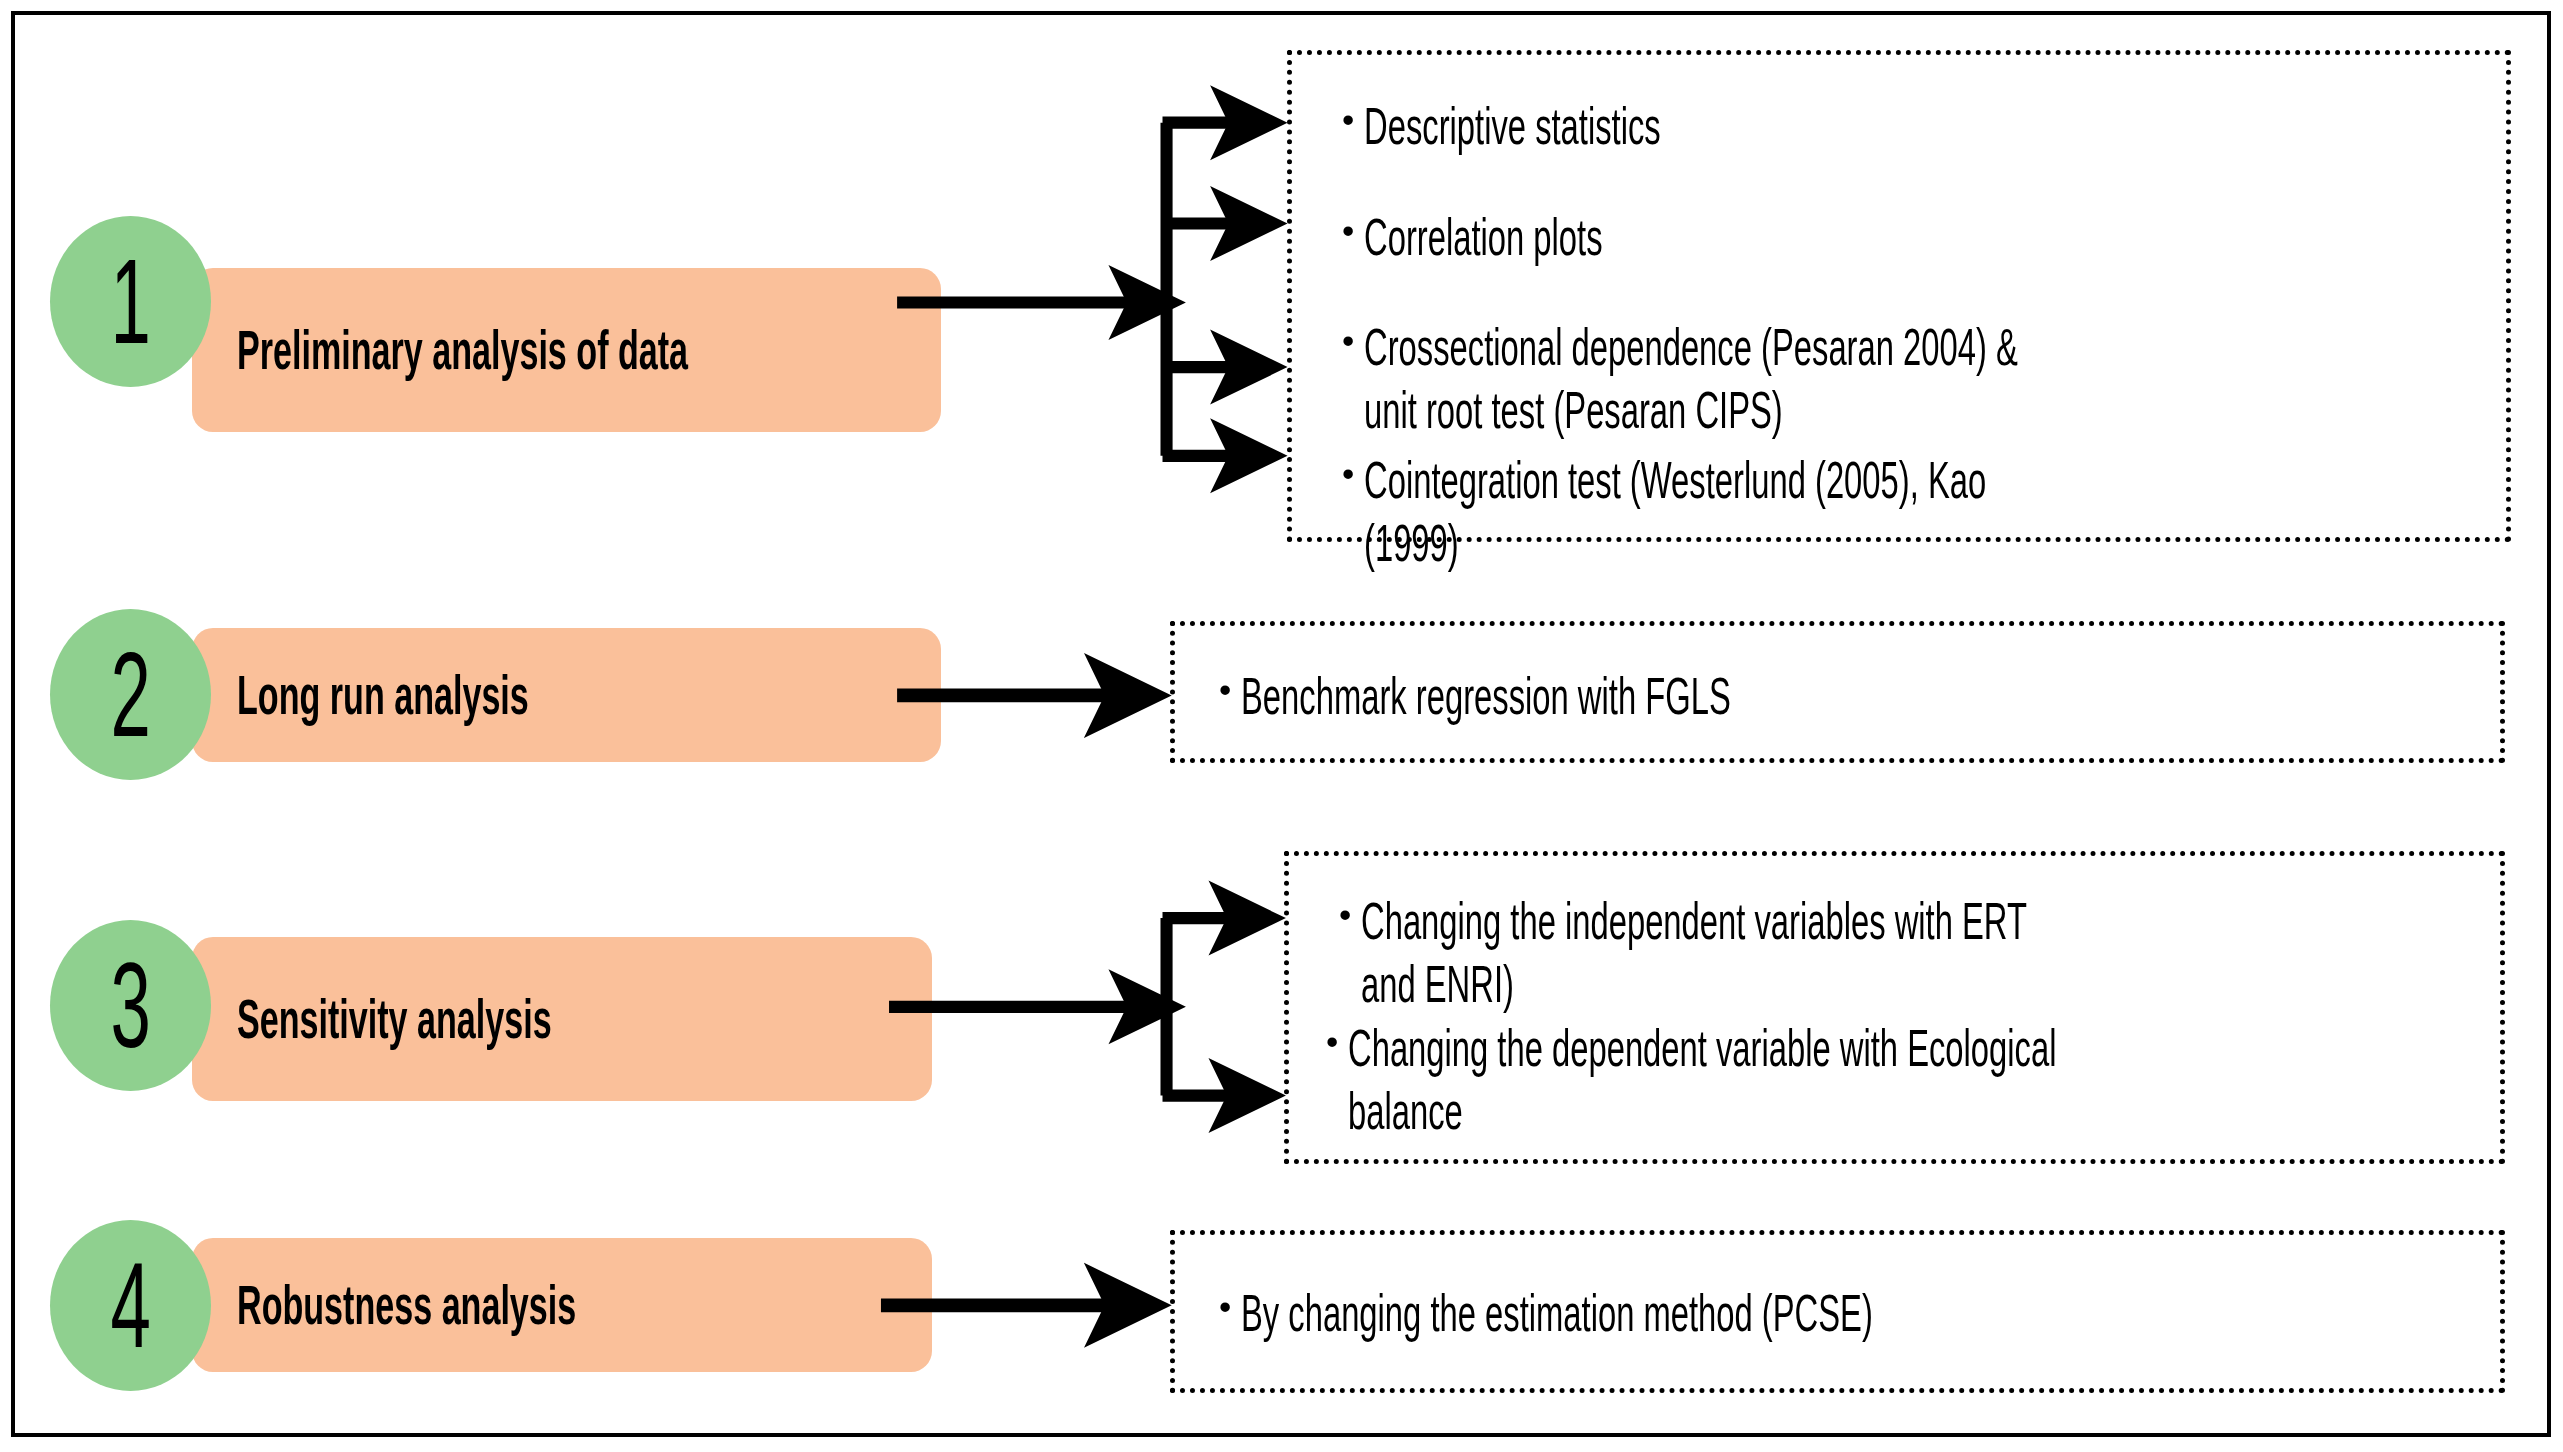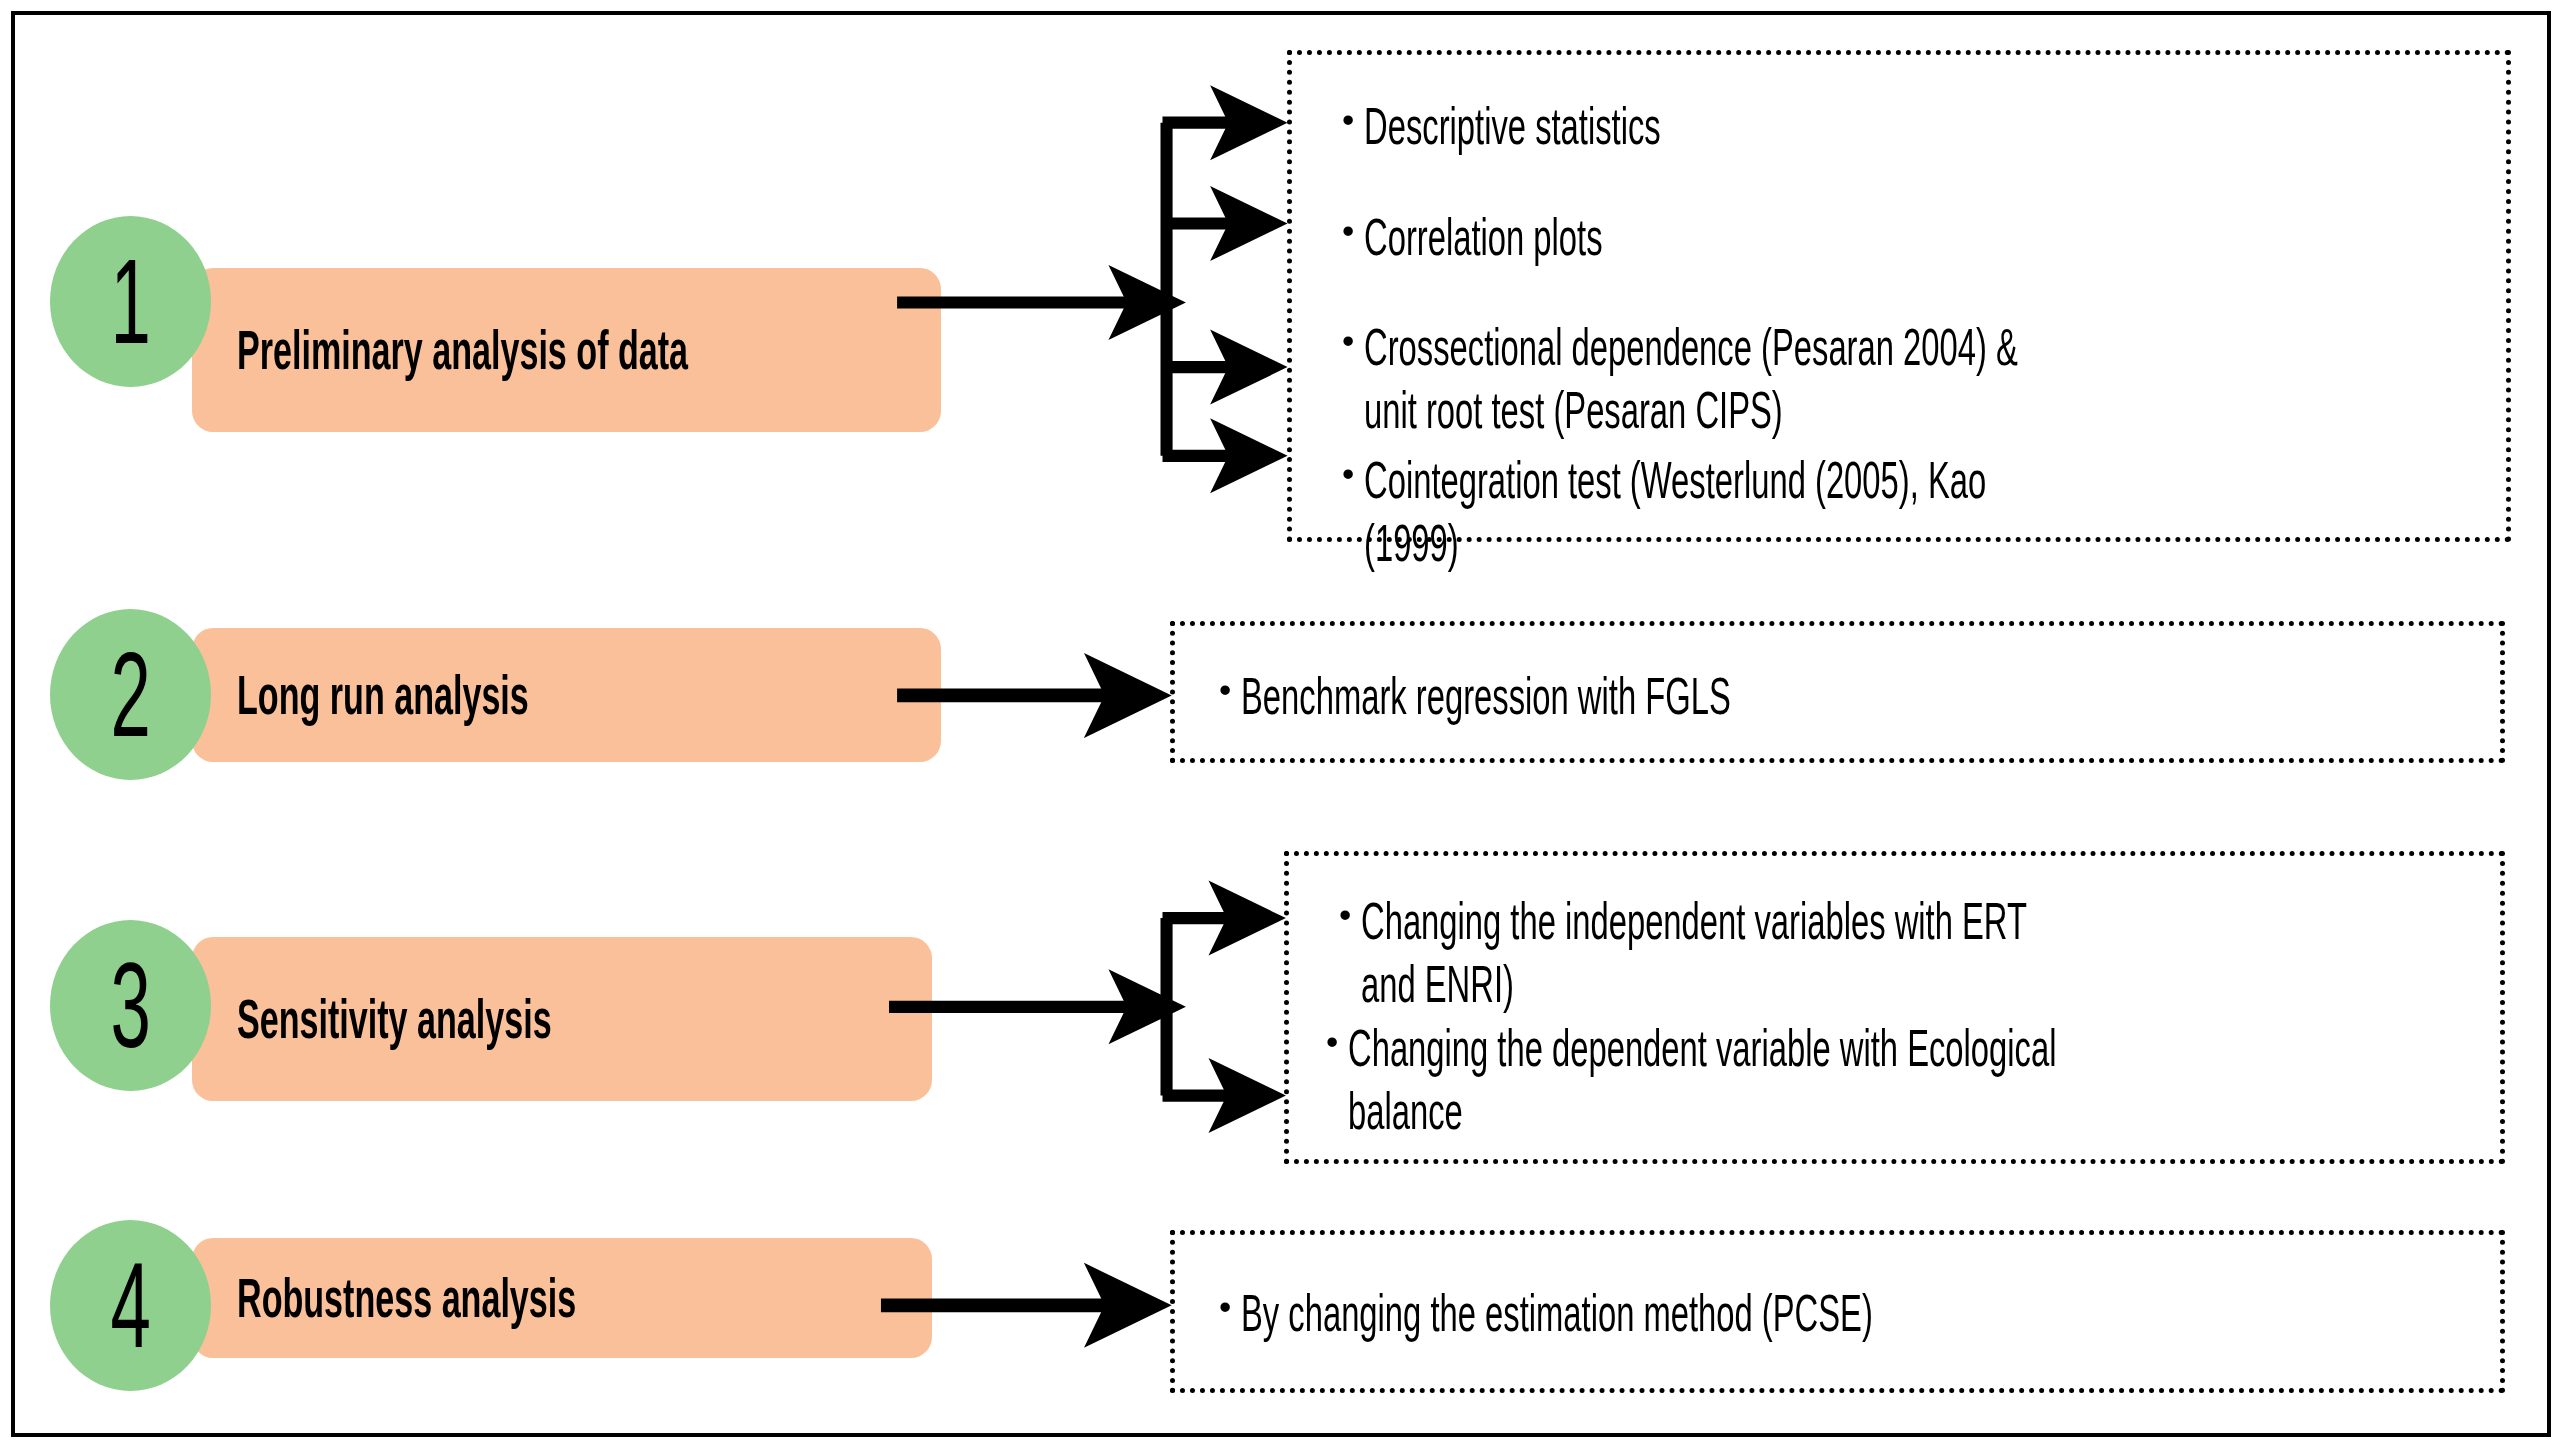--- a/index.html
+++ b/index.html
@@ -184,21 +184,21 @@
         <span class="bullet-dot">•</span>
         <span class="bullet-text" style="font-size:52px;">Changing the dependent variable with Ecological
 balance</span>
       </div>
     </div>
   </div>
 
   <div class="step-circle" style="left:50px; top:1220px; width:161px; height:171px;">
     <span class="num" style="font-size:121px;">4</span>
   </div>
-  <div class="step-bar" style="left:192px; top:1238px; width:695px; height:120px; padding-left:45px;">
+  <div class="step-bar" style="left:192px; top:1238px; width:695px; height:134px; padding-left:45px;">
     <span class="bar-label" style="font-size:55px;">Robustness analysis</span>
   </div>
 
   <div class="content-box" style="left:1170px; top:1230px; width:1335px; height:163px;">
     <div class="bullet-list">
       <div class="bullet-row" style="left:44px; top:47px; width:1210px;">
         <span class="bullet-dot">•</span>
         <span class="bullet-text" style="font-size:52px;">By changing the estimation method (PCSE)</span>
       </div>
     </div>

